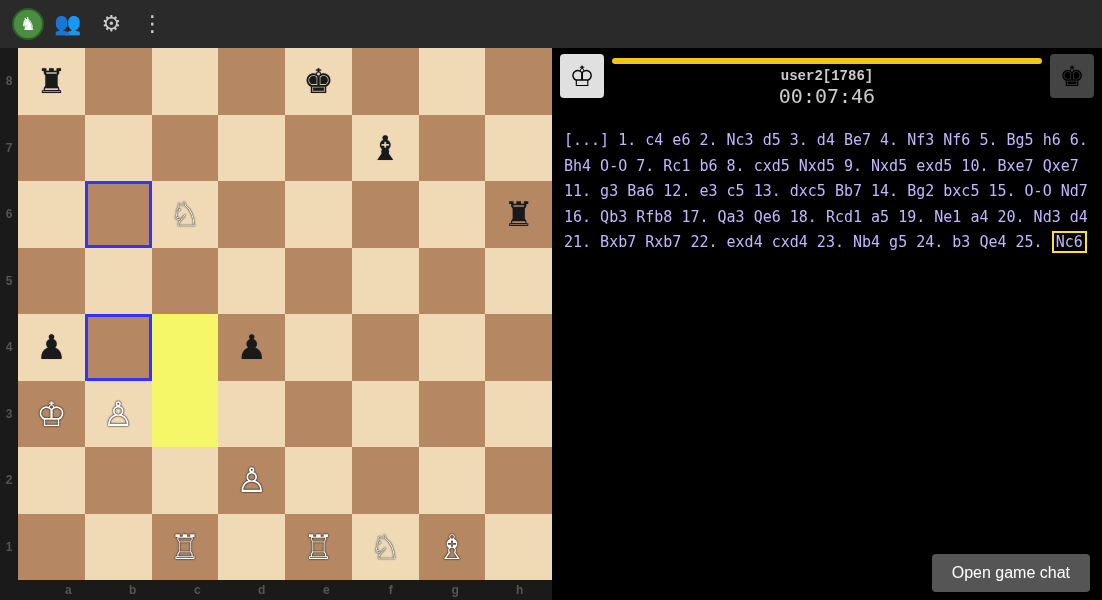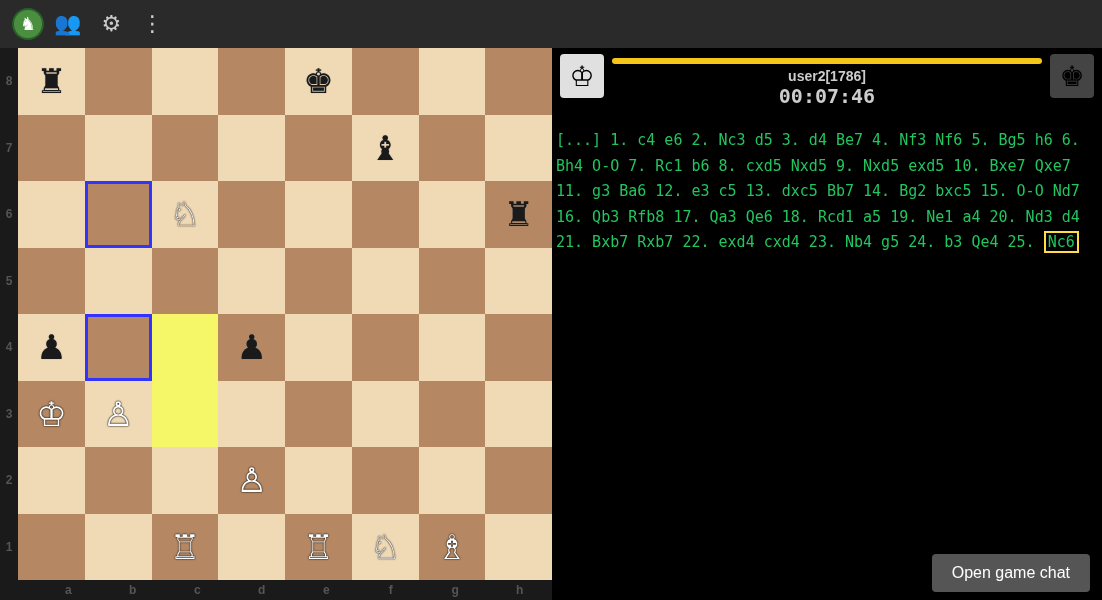--- a/index.html
+++ b/index.html
@@ -146,25 +146,26 @@
       height: 6px;
       border-radius: 3px;
       margin-bottom: 4px;
     }
     .player-timer-bar.yellow { background: #f5c518; }
     .player-timer-bar.gold { background: #d4a017; }
     .player-name {
       color: #cccccc;
       font-size: 14px;
       font-weight: bold;
+      font-family: Liberation Mono, monospace;
     }
     .player-time {
       color: #cccccc;
       font-size: 20px;
-      font-weight: bold;
+      font-weight: normal;
       font-family: monospace;
     }
     .avatar-white {
       width: 44px;
       height: 44px;
       background: #e0e0e0;
       border-radius: 4px;
       display: flex;
       align-items: center;
       justify-content: center;
@@ -179,23 +180,23 @@
       display: flex;
       align-items: center;
       justify-content: center;
       font-size: 28px;
       flex-shrink: 0;
     }
 
     
     .move-history {
       flex: 1;
-      padding: 10px 4px;
+      padding: 10px 12px;
       overflow-y: auto;
-      color: #22c55e;
+      color: #c4b5fd;
       font-size: 15px;
       line-height: 1.7;
       font-family: monospace;
     }
     .move-highlight {
       border: 2px solid #ffdd44;
       padding: 0 2px;
     }
 
     

